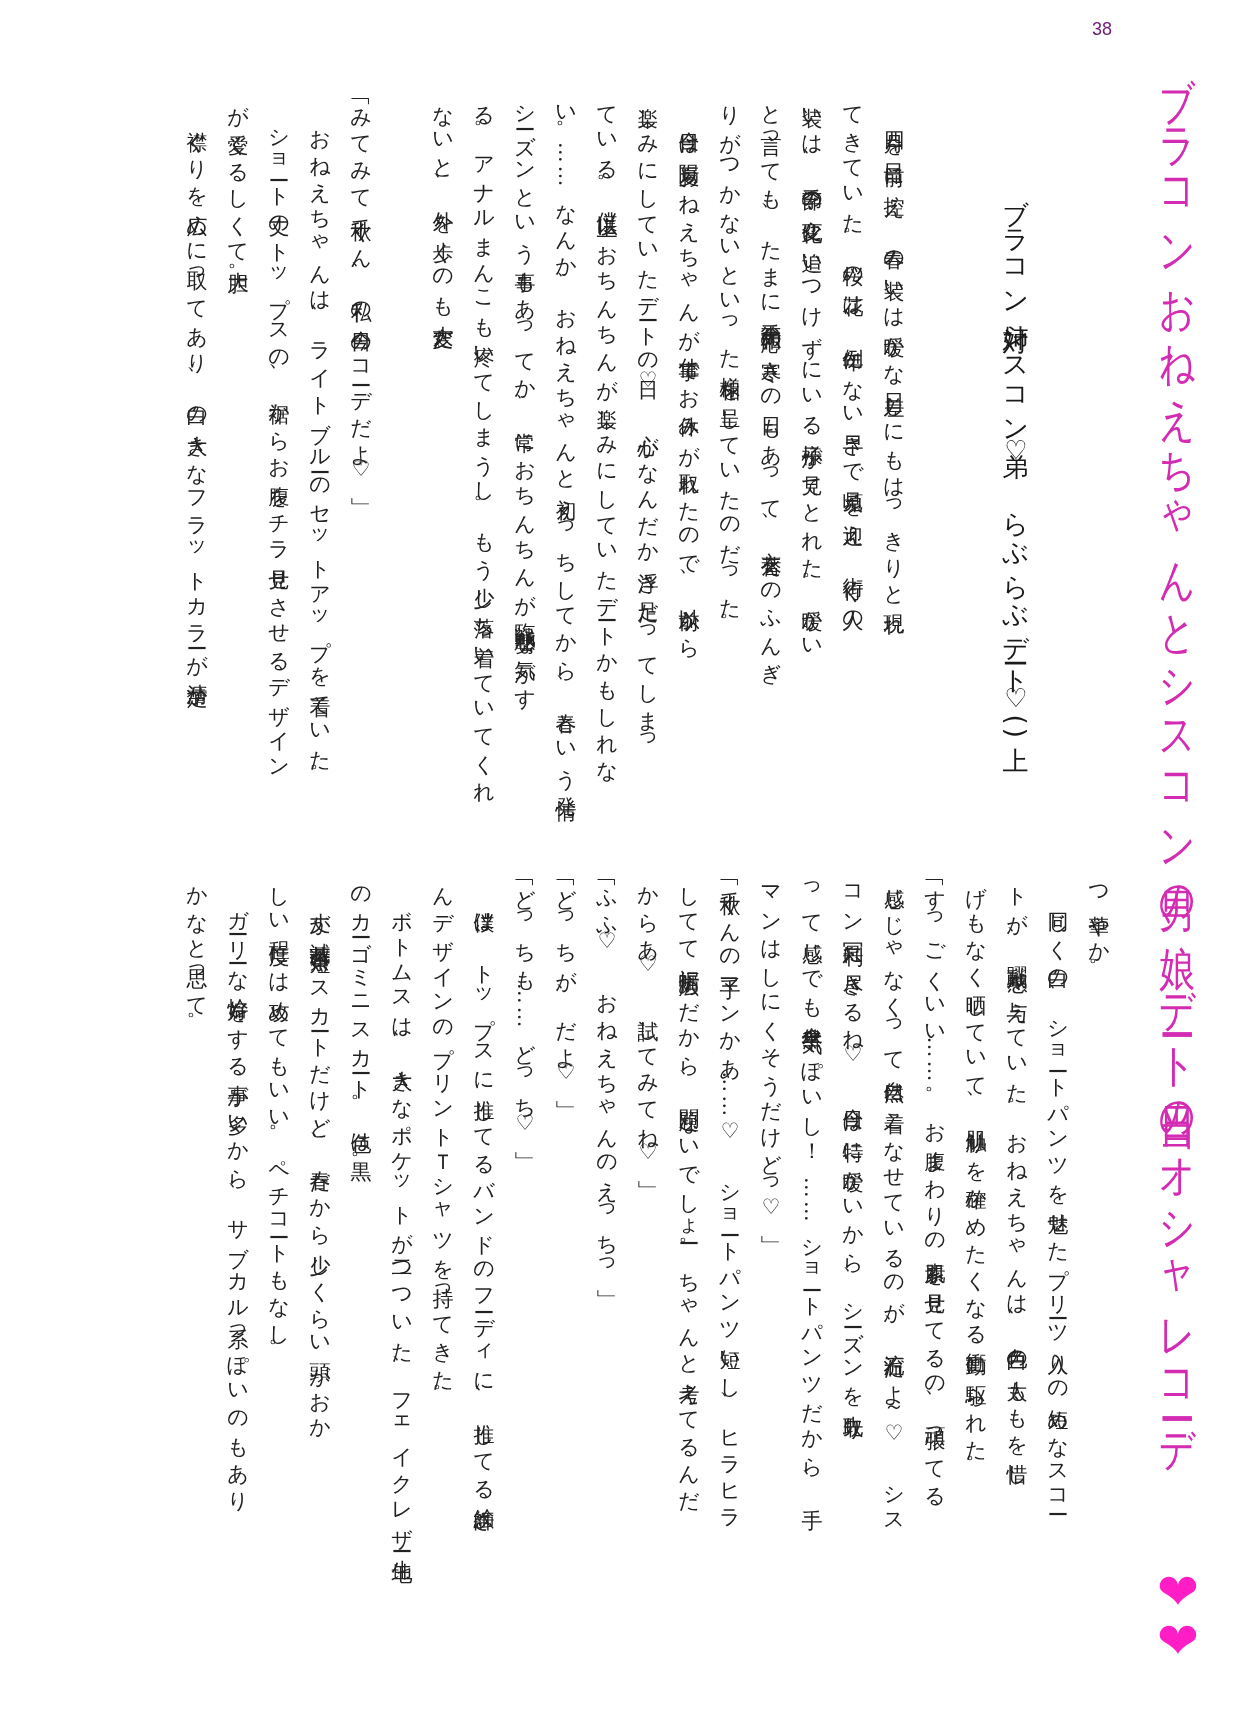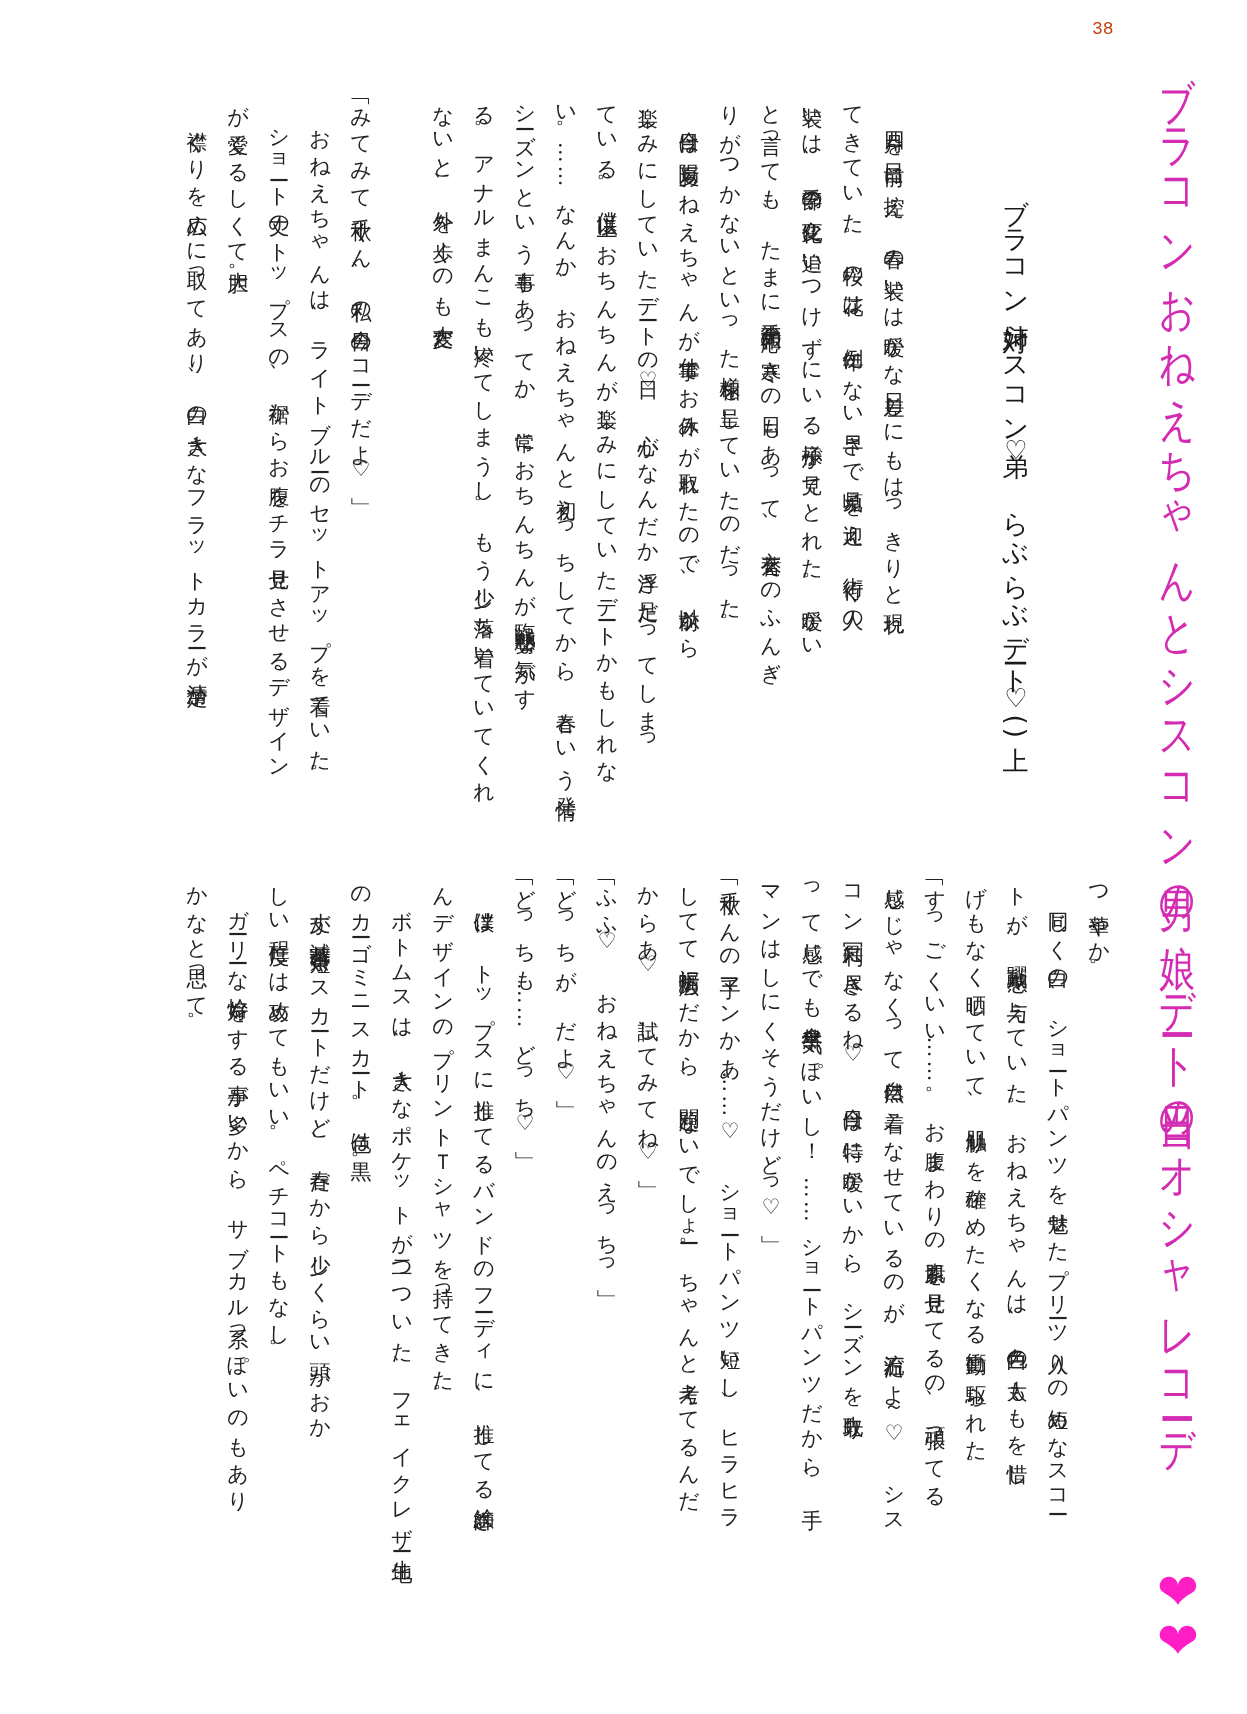--- a/index.html
+++ b/index.html
@@ -8,24 +8,24 @@
       width: 1247px;
       height: 1714px;
       background: #ffffff;
       overflow: hidden;
       color: #222222;
     }
     .page-number {
       position: absolute;
       left: 1092px;
       top: 18px;
-      font-family: Liberation Mono, monospace;
+      font-family: Liberation Sans, sans-serif;
       font-size: 18px;
       line-height: 22px;
-      color: #c2410c;
+      color: #701a75;
     }
     .title {
       position: absolute;
       left: 1153px;
       top: 42px;
       width: 50px;
       height: 1530px;
       writing-mode: vertical-rl;
       font-family: "DejaVu Sans", sans-serif;
       font-size: 46px;

